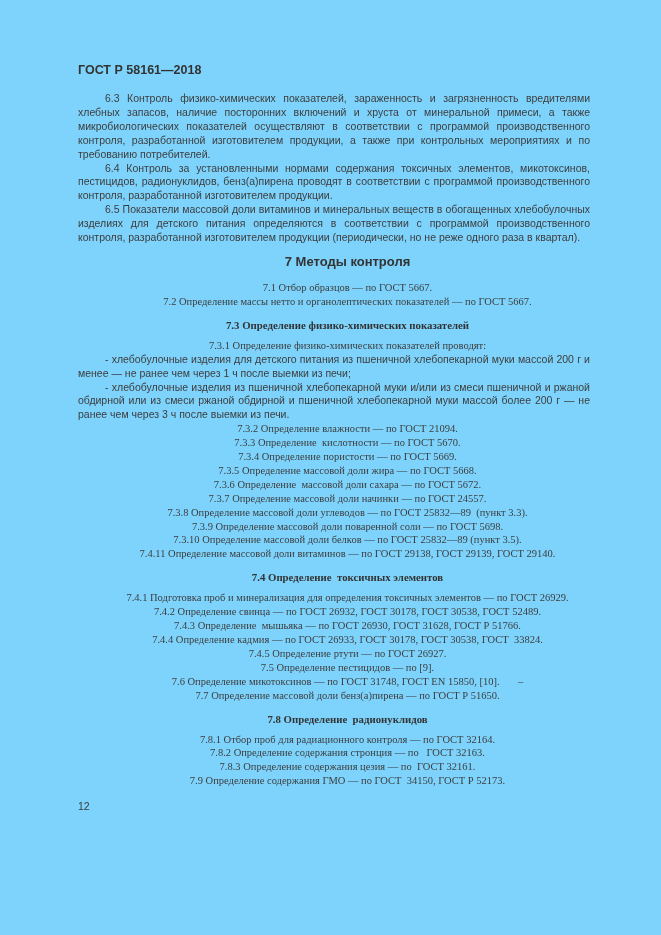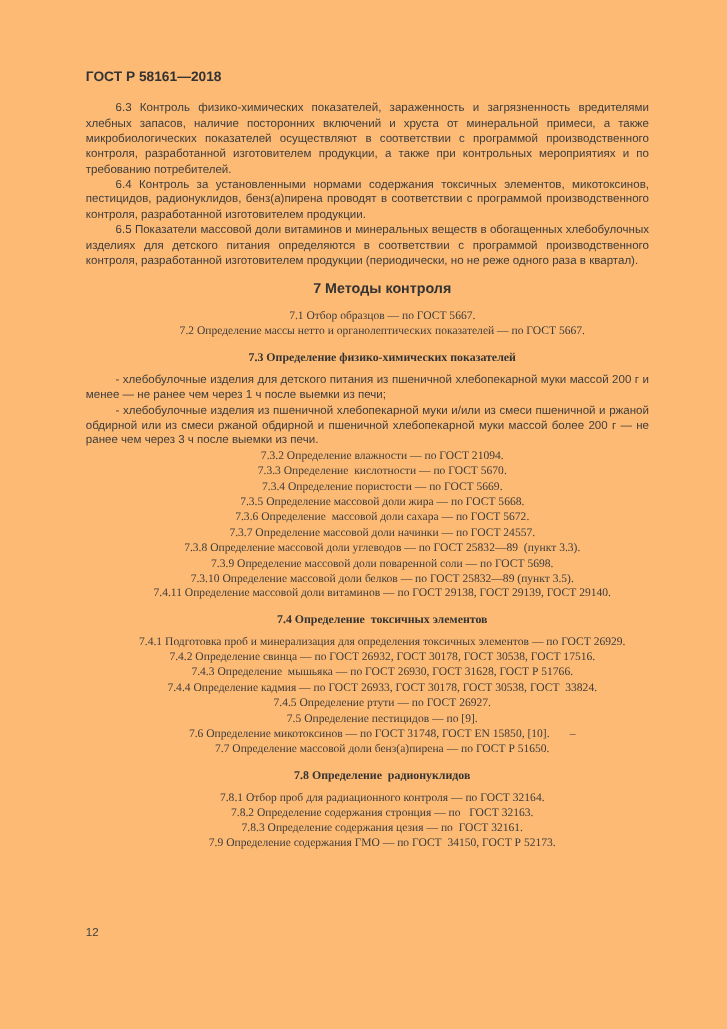--- a/index.html
+++ b/index.html
@@ -4,21 +4,21 @@
 <style>
   html, body { margin: 0; padding: 0; }
   body {
     background: #e9e9e9;
     font-family: "Liberation Sans", "DejaVu Sans", sans-serif;
   }
   .page {
     position: relative;
     width: 661px;
     height: 935px;
-    background: #fdba74;
+    background: #7dd3fc;
     color: #3d3d3d;
     box-sizing: border-box;
     padding: 62px 71px 0 78px;
     overflow: hidden;
   }
   .doc-header {
     font-size: 12.5px;
     font-weight: bold;
     color: #333333;
     line-height: 16px;
@@ -56,54 +56,55 @@
     font-size: 10.8px;
     line-height: 15px;
     font-weight: bold;
     color: #333333;
     margin: 9px 0 6px 27px;
     font-family: Liberation Serif, serif;
   }
   .page-number {
     position: absolute;
     left: 78px;
-    top: 842px;
+    top: 800px;
     font-size: 10.5px;
     color: #3d3d3d;
   }
 </style>
 </head>
 <body>
 
 <div class="page">
   <div class="doc-header">ГОСТ Р 58161—2018</div>
 
   <div class="doc-body">
       <div class="blk para">6.3 Контроль физико-химических показателей, зараженность и загрязненность вредителями хлебных запасов, наличие посторонних включений и хруста от минеральной примеси, а также микробиологических показателей осуществляют в соответствии с программой производственного контроля, разработанной изготовителем продукции, а также при контрольных мероприятиях и по требованию потребителей.</div>
       <div class="blk para">6.4 Контроль за установленными нормами содержания токсичных элементов, микотоксинов, пестицидов, радионуклидов, бенз(а)пирена проводят в соответствии с программой производственного контроля, разработанной изготовителем продукции.</div>
       <div class="blk para">6.5 Показатели массовой доли витаминов и минеральных веществ в обогащенных хлебобулочных изделиях для детского питания определяются в соответствии с программой производственного контроля, разработанной изготовителем продукции (периодически, но не реже одного раза в квартал).</div>
       <div class="blk h1">7 Методы контроля</div>
       <div class="blk line">7.1 Отбор образцов — по ГОСТ 5667.</div>
       <div class="blk line">7.2 Определение массы нетто и органолептических показателей — по ГОСТ 5667.</div>
       <div class="blk h2">7.3 Определение физико-химических показателей</div>
+      <div class="blk line">7.3.1 Определение физико-химических показателей проводят:</div>
       <div class="blk para">- хлебобулочные изделия для детского питания  из пшеничной хлебопекарной муки  массой 200 г и менее — не ранее чем через 1 ч после выемки из печи;</div>
       <div class="blk para">- хлебобулочные изделия из пшеничной хлебопекарной муки и/или из смеси пшеничной и ржаной обдирной или из смеси ржаной обдирной и пшеничной хлебопекарной муки массой более 200 г — не ранее чем через 3 ч после выемки из печи.</div>
       <div class="blk line">7.3.2 Определение влажности — по ГОСТ 21094.</div>
       <div class="blk line">7.3.3 Определение&nbsp; кислотности — по ГОСТ 5670.</div>
       <div class="blk line">7.3.4 Определение пористости — по ГОСТ 5669.</div>
       <div class="blk line">7.3.5 Определение массовой доли жира — по ГОСТ 5668.</div>
       <div class="blk line">7.3.6 Определение&nbsp; массовой доли сахара — по ГОСТ 5672.</div>
       <div class="blk line">7.3.7 Определение массовой доли начинки — по ГОСТ 24557.</div>
       <div class="blk line">7.3.8 Определение массовой доли углеводов — по ГОСТ 25832—89&nbsp; (пункт 3.3).</div>
       <div class="blk line">7.3.9 Определение массовой доли поваренной соли — по ГОСТ 5698.</div>
       <div class="blk line">7.3.10 Определение массовой доли белков — по ГОСТ 25832—89 (пункт 3.5).</div>
       <div class="blk line">7.4.11 Определение массовой доли витаминов — по ГОСТ 29138, ГОСТ 29139, ГОСТ 29140.</div>
       <div class="blk h2">7.4 Определение&nbsp; токсичных элементов</div>
       <div class="blk line">7.4.1 Подготовка проб и минерализация для определения токсичных элементов — по ГОСТ 26929.</div>
-      <div class="blk line">7.4.2 Определение свинца — по ГОСТ 26932, ГОСТ 30178, ГОСТ 30538, ГОСТ 17516.</div>
+      <div class="blk line">7.4.2 Определение свинца — по ГОСТ 26932, ГОСТ 30178, ГОСТ 30538, ГОСТ 52489.</div>
       <div class="blk line">7.4.3 Определение&nbsp; мышьяка — по ГОСТ 26930, ГОСТ 31628, ГОСТ Р 51766.</div>
       <div class="blk line">7.4.4 Определение кадмия — по ГОСТ 26933, ГОСТ 30178, ГОСТ 30538, ГОСТ&nbsp; 33824.</div>
       <div class="blk line">7.4.5 Определение ртути — по ГОСТ 26927.</div>
       <div class="blk line">7.5 Определение пестицидов — по [9].</div>
       <div class="blk line">7.6 Определение микотоксинов — по ГОСТ 31748, ГОСТ EN 15850, [10].&nbsp;&nbsp;&nbsp;&nbsp;&nbsp;&nbsp;&nbsp;–</div>
       <div class="blk line">7.7 Определение массовой доли бенз(а)пирена — по ГОСТ Р 51650.</div>
       <div class="blk h2">7.8 Определение&nbsp; радионуклидов</div>
       <div class="blk line">7.8.1 Отбор проб для радиационного контроля — по ГОСТ 32164.</div>
       <div class="blk line">7.8.2 Определение содержания стронция — по&nbsp;&nbsp; ГОСТ 32163.</div>
       <div class="blk line">7.8.3 Определение содержания цезия — по&nbsp; ГОСТ 32161.</div>

